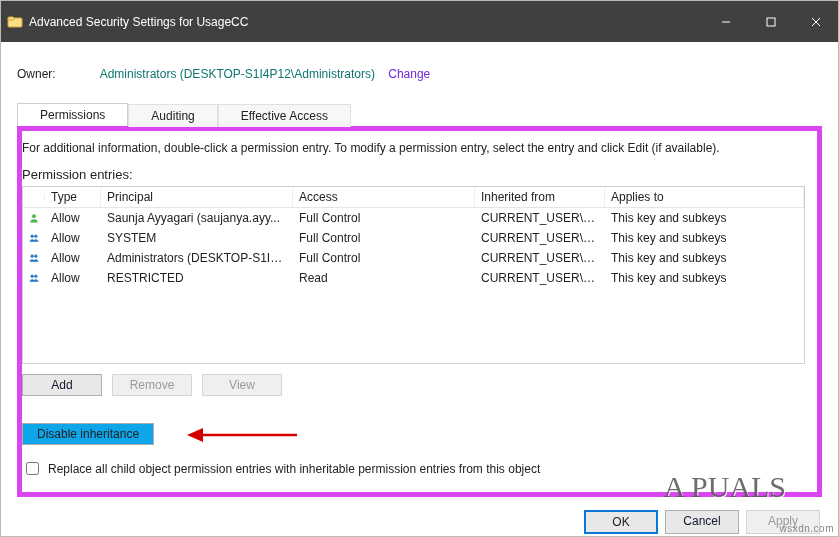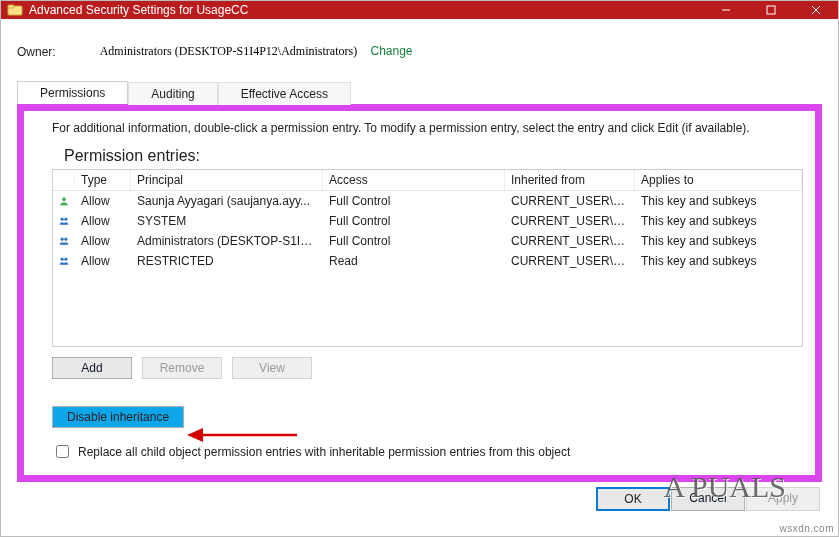--- a/index.html
+++ b/index.html
@@ -1,61 +1,61 @@
 <!DOCTYPE html>
 <html><head>
   <meta charset="utf-8">
   <style>
     * { box-sizing: border-box; }
     html,body { margin:0; padding:0; }
     body { font-family: "Segoe UI", Tahoma, sans-serif; font-size:12px; color:#222; background:#fff; }
 
     .window { width:839px; height:537px; border:1px solid #bbb; position:relative; background:#fff; }
-    .titlebar { height:18px; background:#b91c1c; color:#fff; display:flex; align-items:center; justify-content:space-between; padding-left:6px; }
+    .titlebar { height:41px; background:#404040; color:#fff; display:flex; align-items:center; justify-content:space-between; padding-left:6px; }
     .titlebar-left { display:flex; align-items:center; gap:6px; }
     .titlebar-icon { width:16px; height:16px; display:flex; align-items:center; justify-content:center; }
     .title { font-size:12px; }
     .titlebar-controls { display:flex; height:100%; }
     .tbar-btn { width:45px; display:flex; align-items:center; justify-content:center; color:#fff; }
     .tbar-btn svg { stroke:#fff; }
 
     .content { padding:25px 16px 0 16px; position:relative; height:calc(100% - 29px); }
 
     .owner-row { display:flex; align-items:center; gap:44px; margin-bottom:22px; font-size:12px; }
-    .owner-val { color:#000000;font-family:Liberation Serif, serif; }
-    .change-link { color:#15803d; margin-left:10px; }
+    .owner-val { color:#0f766e; }
+    .change-link { color:#6d28d9; margin-left:10px; }
 
     .tabrow { display:flex; position:relative; z-index:2; }
     .tab { border:1px solid #cfcfcf; border-bottom:none; padding:4px 22px; font-size:12px; background:#fff; margin-right:0; position:relative; cursor:default; }
     .tab.inactive { background:#f7f7f7; border:1px solid #e0e0e0; border-bottom:none; top:1px; }
     .tab.active { background:#fff; z-index:3; }
 
-    .tabpane { border:7px solid #d946ef; padding:10px 12px 14px 28px; position:relative; }
+    .tabpane { border:5px solid #d946ef; padding:10px 12px 14px 0; position:relative; }
 
     .info { font-size:12px; margin-bottom:12px; }
-    .entries-lbl { font-size:16px; margin-bottom:4px;margin-left:12px; }
+    .entries-lbl { font-size:13px; margin-bottom:4px; }
 
     .table { border:1px solid #cfcfcf; height:178px; overflow:auto; }
     .thead, .trow { display:grid; grid-template-columns:22px 56px 192px 182px 130px 1fr; align-items:center; font-size:12px; }
     .thead { border-bottom:1px solid #e5e5e5; }
     .thead .th { padding:3px 6px; border-right:1px solid #eee; }
     .trow .td { padding:2px 6px; white-space:nowrap; overflow:hidden; text-overflow:ellipsis; }
     .principal-icon { display:flex; align-items:center; justify-content:center; }
 
     .btn-row { margin-top:10px; display:flex; gap:10px; }
     .btn { min-width:80px; padding:3px 14px; font-size:12px; border:1px solid #aeaeae; background:#e8e8e8; text-align:center; }
     .btn.enabled { background:#e8e8e8; color:#0f172a; }
     .btn.disabled { background:#efefef; color:#9a9a9a; border-color:#d4d4d4; }
 
     .disable-inh { margin-top:27px; display:inline-block; padding:3px 14px; border:1px solid #aeaeae; background:#0ea5e9; font-size:12px; }
 
     .replace-row { margin-top:14px; display:flex; align-items:center; gap:6px; font-size:12px; }
     .replace-row input { width:13px; height:13px; }
 
-    .footer { position:absolute; right:18px; bottom:14px; display:flex; gap:1px;border-radius:7px; }
+    .footer { position:absolute; right:18px; bottom:14px; display:flex; gap:7px;border-radius:7px; }
     .footer .btn { min-width:74px; }
     .btn.primary { border:2px solid #0a78d5; background:#e8e8e8; }
 
     .arrow { position:absolute; left:186px; top:423px; pointer-events:none; }
     .arrow svg { display:block; }
 
     .appuals { position:absolute; right:52px; bottom:32px; font-family: Georgia, serif; font-size:30px; font-weight:normal; color:#5a5a5a; opacity:.88; text-shadow:1px 1px 0 #fff; pointer-events:none; z-index:5; }
 
     .wsx { position:absolute; right:4px; bottom:2px; font-size:10px; color:#888; letter-spacing:.5px; }
   </style>

